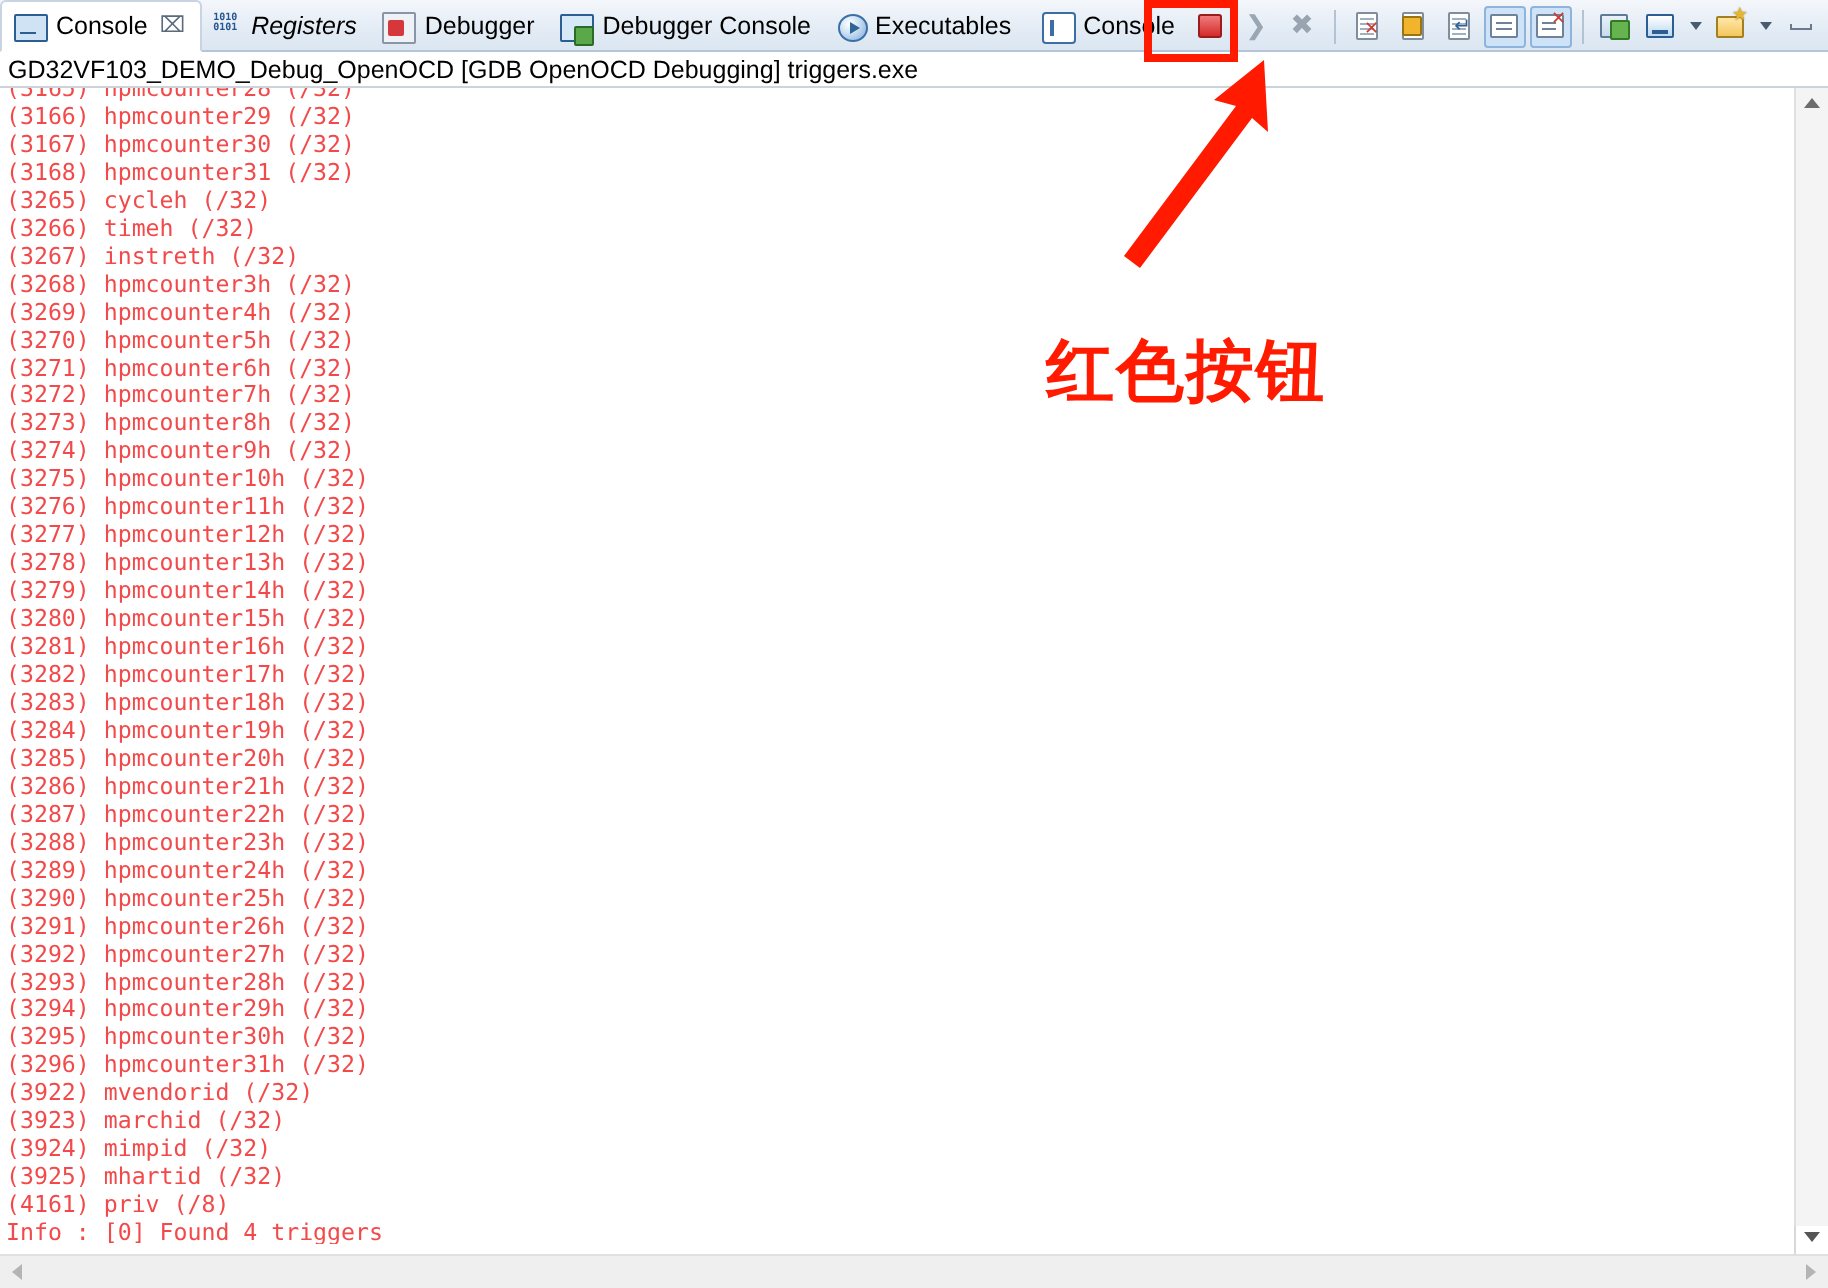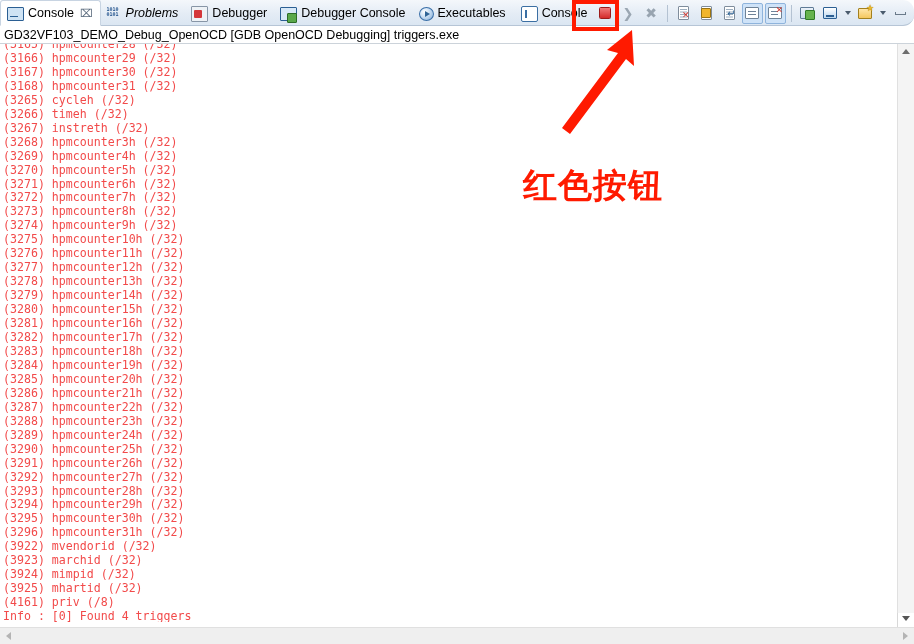--- a/index.html
+++ b/index.html
@@ -20,21 +20,20 @@
   
   .tabstrip {
     position: absolute;
     left: 0; top: 0;
     width: 914px; height: 26px;
     background: linear-gradient(to bottom, #f4f7fb 0%, #e4ecf5 55%, #dbe6f2 100%);
     border-bottom: 1px solid #b6c5d6;
     display: flex;
     align-items: stretch;
     box-sizing: border-box;
-    border-radius: 11px;
   }
 
   .tabs {
     display: flex;
     align-items: stretch;
     height: 26px;
   }
 
   .tab {
     display: flex;
@@ -463,21 +462,21 @@
   <div class="tabs">
 
     <div class="tab active">
       <span class="ic ic-console"></span>
       <span class="tab-label">Console</span>
       <span class="tab-close">⌧</span>
     </div>
 
     <div class="tab italic">
       <span class="ic ic-registers">1010<br>0101</span>
-      <span class="tab-label">Problems</span>
+      <span class="tab-label">Registers</span>
     </div>
 
     <div class="tab">
       <span class="ic ic-problems"></span>
       <span class="tab-label">Debugger</span>
     </div>
 
     <div class="tab">
       <span class="ic ic-dbgconsole"></span>
       <span class="tab-label">Debugger Console</span>

